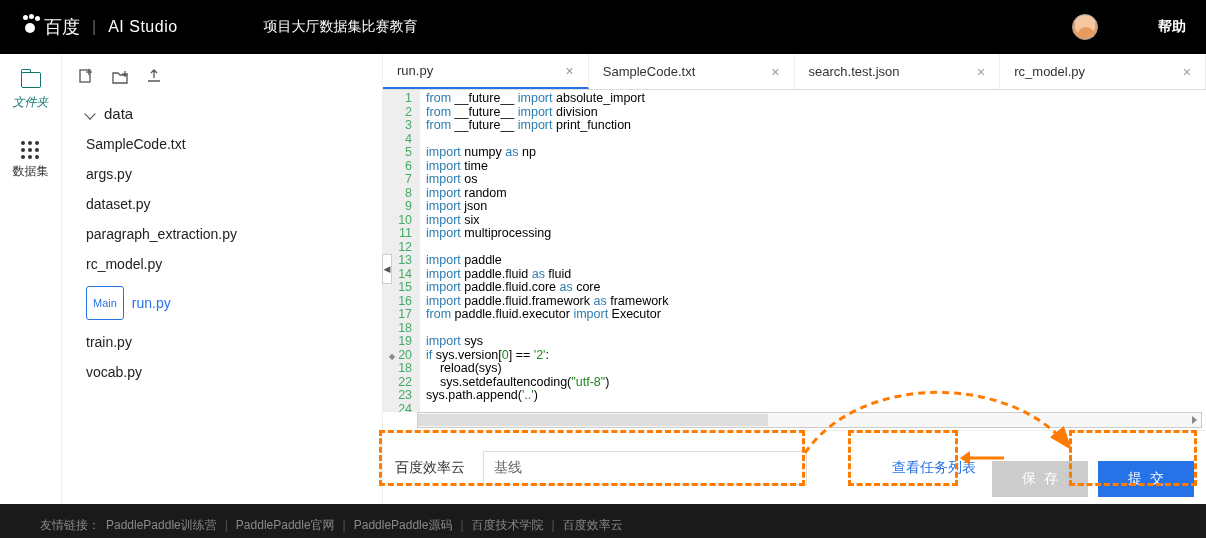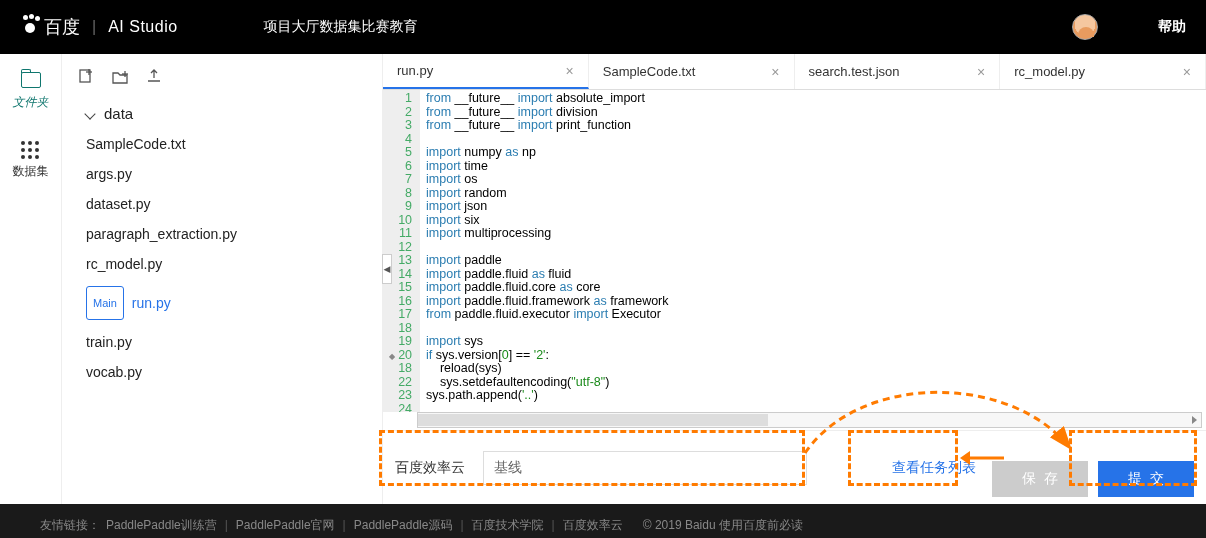--- a/index.html
+++ b/index.html
@@ -250,21 +250,20 @@
       <span class="link-btn">查看任务列表</span>
       <div class="btn save">保存</div>
       <div class="btn submit">提交</div>
     </div>
   </div>
 </div>
 
 <div class="footer">
   <span>友情链接：</span>
   <span id="flinks"><span>PaddlePaddle训练营</span><span class="sep">|</span><span>PaddlePaddle官网</span><span class="sep">|</span><span>PaddlePaddle源码</span><span class="sep">|</span><span>百度技术学院</span><span class="sep">|</span><span>百度效率云</span></span>
-  <span style="margin-left:14px">© 2019 Baidu 使用百度前必读</span>
 </div>
 
 <div class="callout co1"></div>
 <div class="callout co2"></div>
 <div class="callout co3"></div>
 <svg class="arrow" style="left:800px; top:368px;" width="280" height="100">
   <defs>
       <marker id="ah" markerWidth="10" markerHeight="10" refX="7" refY="3" orient="auto">
         <path d="M0,0 L8,3 L0,6 Z" fill="#ff7b00"></path>
       </marker>

